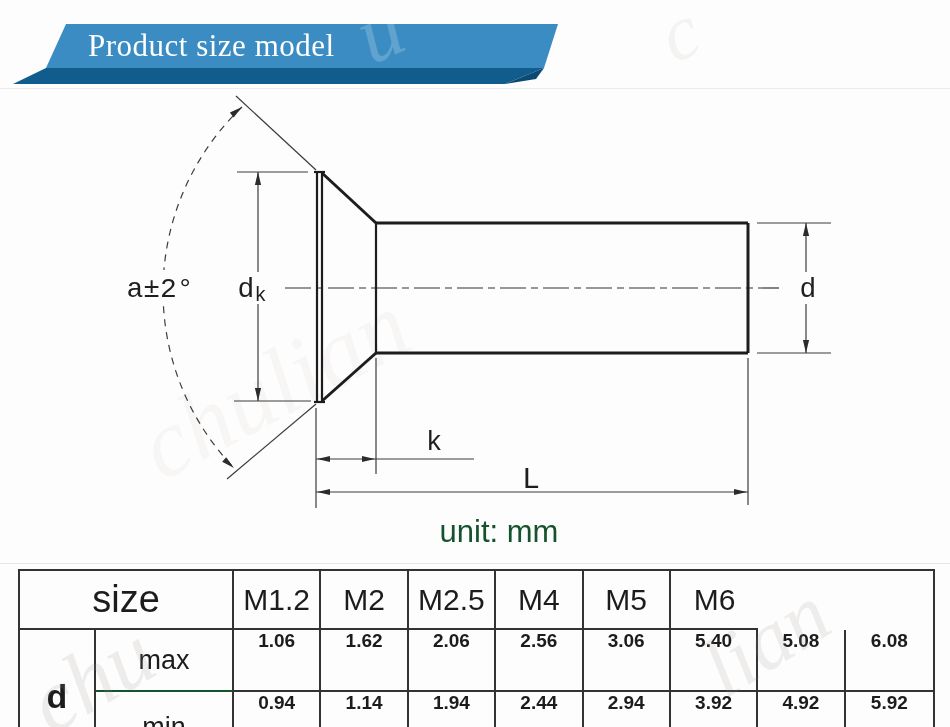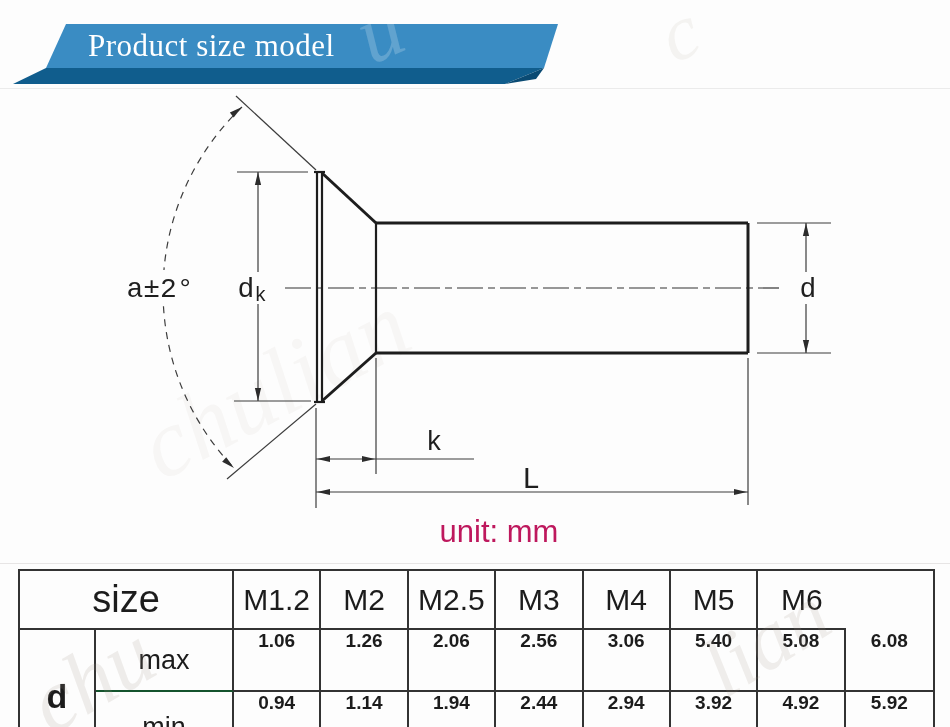--- a/index.html
+++ b/index.html
@@ -15,21 +15,21 @@
     font-family:"Liberation Serif", serif; font-weight:normal; font-size:31px;
     color:#ffffff; line-height:45px; letter-spacing:0.5px;
   }
   .divider { position:absolute; left:0; width:950px; height:1px; background:#ebebeb; }
   .divider.d1 { top:88px; }
   .divider.d2 { top:563px; background:#e7e5e5; }
   
   .drawing { position:absolute; left:0; top:88px; width:950px; height:470px; }
   .unit-note {
     position:absolute; left:329px; top:514px; width:340px; text-align:center;
-    font-size:31px; color:#be185d; font-family:"Liberation Sans", sans-serif;
+    font-size:31px; color:#14532d; font-family:"Liberation Sans", sans-serif;
   }
   
   .size-table {
     position:absolute; left:18px; top:569px; width:917px; height:191px;
     display:grid;
     grid-template-columns:76px 138px repeat(8, 1fr);
     grid-template-rows:59px 62px 70px;
     border:2px solid #333333; background:transparent;
     font-family:"Liberation Sans", sans-serif; color:#1c1c1c;
   }
@@ -134,30 +134,29 @@
   </g>
 </svg>
 
 <div class="unit-note">unit: mm</div>
 
 <div class="size-table">
   <div class="cell-size">size</div>
   <div class="cell-mhead">M1.2</div>
   <div class="cell-mhead">M2</div>
   <div class="cell-mhead">M2.5</div>
-  <div class="cell-mhead">M3</div>
   <div class="cell-mhead">M4</div>
   <div class="cell-mhead">M5</div>
   <div class="cell-mhead last">M6</div>
 
   <div class="cell-d">d</div>
 
   <div class="cell-rowlabel maxrow">max</div>
   <div class="cell-val maxrow">1.06</div>
-  <div class="cell-val maxrow">1.26</div>
+  <div class="cell-val maxrow">1.62</div>
   <div class="cell-val maxrow">2.06</div>
   <div class="cell-val maxrow">2.56</div>
   <div class="cell-val maxrow">3.06</div>
   <div class="cell-val maxrow">5.40</div>
   <div class="cell-val maxrow">5.08</div>
   <div class="cell-val maxrow last">6.08</div>
 
   <div class="cell-rowlabel">min</div>
   <div class="cell-val">0.94</div>
   <div class="cell-val">1.14</div>

